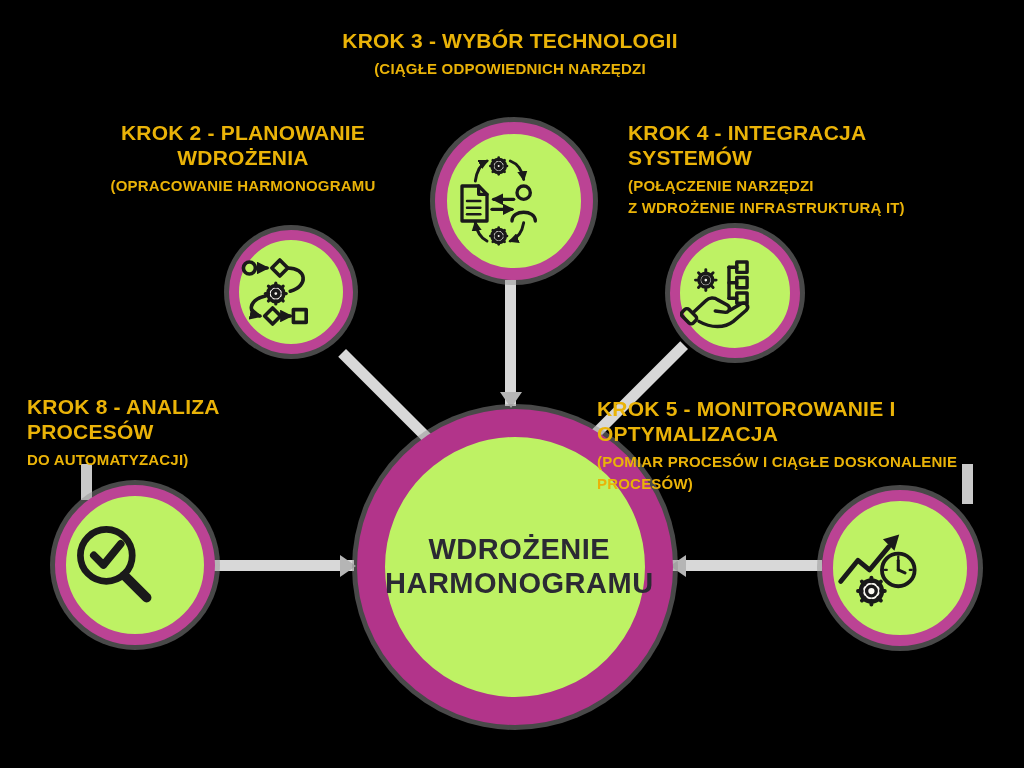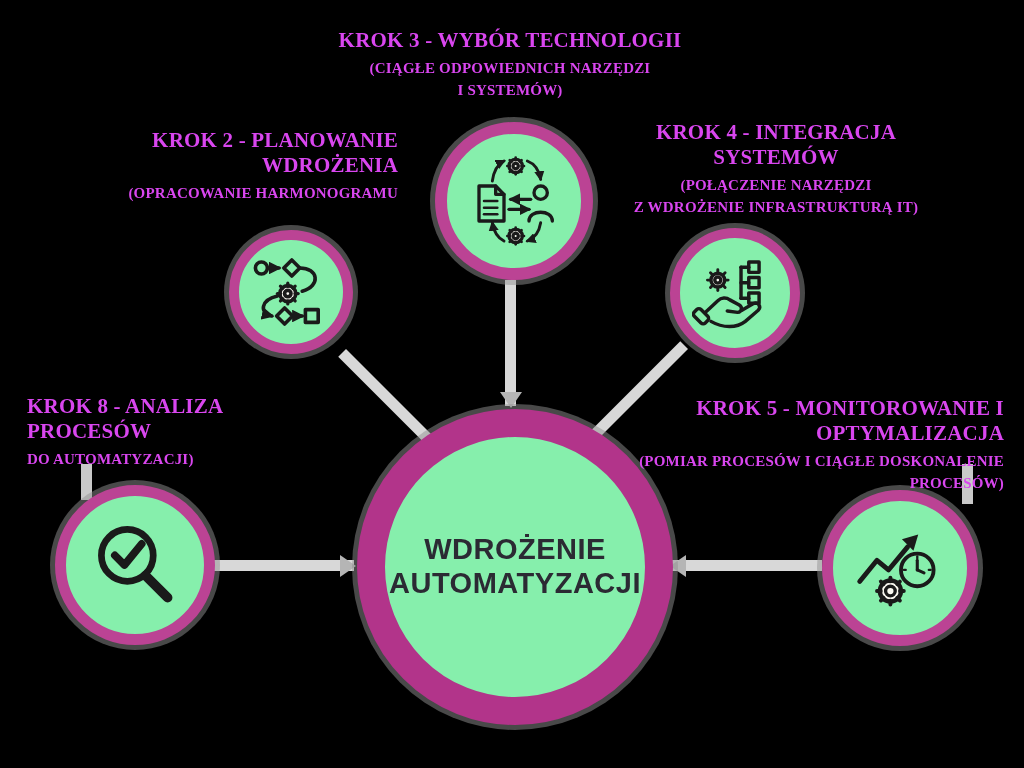--- a/index.html
+++ b/index.html
@@ -18,45 +18,45 @@
   #conn-top{left:505px;top:280px;width:11px;height:126px;}
   #conn-left{left:202px;top:560px;width:152px;height:11px;}
   #conn-right{left:672px;top:560px;width:150px;height:11px;}
   #conn-ul{left:346px;top:349px;width:146px;height:11px;transform:rotate(45deg);transform-origin:0 0;}
   #conn-ur{left:688px;top:349px;width:146px;height:11px;transform:rotate(135deg);transform-origin:0 0;}
   .stub{position:absolute;background:#c9c9c9;width:11px;}
   #stub-left{left:81px;top:464px;height:36px;}
   #stub-right{left:962px;top:464px;height:40px;}
 
   
-  .circle{position:absolute;border-radius:50%;background:#86efac;
+  .circle{position:absolute;border-radius:50%;background:#bef264;
           box-shadow:0 0 0 5px rgba(145,145,145,0.5);
-          display:flex;align-items:center;justify-content:center;}
+          display:flex;align-items:center;}
   #node-center{left:357px;top:409px;width:260px;height:260px;border:28px solid #b2348a;}
   #circ-left  {left:55px; top:485px;width:138px;height:138px;border:11px solid #bb4394;}
   #circ-ul    {left:229px;top:230px;width:104px;height:104px;border:10px solid #bb4394;}
   #circ-top   {left:435px;top:122px;width:134px;height:134px;border:12px solid #bb4394;}
   #circ-ur    {left:670px;top:228px;width:110px;height:110px;border:10px solid #bb4394;}
   #circ-right {left:822px;top:490px;width:134px;height:134px;border:11px solid #bb4394;}
 
   .center-text{text-align:center;color:#2b2a33;font-weight:bold;font-size:29px;
                line-height:1.16;letter-spacing:0.5px;}
 
   .icon{display:block;}
   .icon *{vector-effect:none;}
 
   
-  .label{position:absolute;color:#d946ef;font-family:Liberation Serif, serif;}
+  .label{position:absolute;color:#eab308;}
   .label .title{font-size:21px;font-weight:bold;letter-spacing:0.2px;line-height:1.2;margin-bottom:5px;}
   .label .desc{font-size:15px;font-weight:bold;letter-spacing:0.2px;line-height:1.45;}
   #label-top  {left:310px;top:28px; width:400px;text-align:center;}
-  #label-ul   {left:88px; top:120px;width:310px;text-align:right;margin-top:8px;}
-  #label-ur   {right:88px;top:120px;width:320px;text-align:center;}
+  #label-ul   {left:88px; top:120px;width:310px;text-align:center;}
+  #label-ur   {right:76px;top:120px;width:320px;text-align:left;}
   #label-left {left:27px; top:394px;width:290px;text-align:left;}
-  #label-right{right:20px;top:396px;width:400px;text-align:right;}
+  #label-right{right:27px;top:396px;width:400px;}
 </style>
 </head>
 <body>
 
 <div id="canvas">
 
   <div class="conn" id="conn-top">
     <div class="arrow down"></div>
   </div>
   <div class="conn" id="conn-left">
@@ -70,21 +70,21 @@
   </div>
   <div class="conn" id="conn-ur">
     <div class="arrow right"></div>
   </div>
   <div class="stub" id="stub-left"></div>
   <div class="stub" id="stub-right"></div>
 
   <div class="circle" id="node-center">
     <div class="center-text">
       <div>WDROŻENIE</div>
-      <div>AUTOMATYZACJI</div>
+      <div>HARMONOGRAMU</div>
     </div>
   </div>
 
   <div class="circle" id="circ-left">
     <svg class="icon" width="96" height="96" viewBox="0 0 100 100" fill="none" stroke="#1a1a1a" stroke-linecap="round" stroke-linejoin="round">
       <circle cx="42" cy="40" r="27" stroke-width="7"></circle>
       <line x1="61" y1="61" x2="84" y2="84" stroke-width="10"></line>
       <polyline points="29,40 39,50 57,28" stroke-width="8"></polyline>
     </svg>
   </div>
@@ -238,21 +238,20 @@
   </div>
 
   <div class="label" id="label-ul">
     <div class="title">KROK 2 - PLANOWANIE WDROŻENIA</div>
     <div class="desc">(OPRACOWANIE HARMONOGRAMU</div>
   </div>
 
   <div class="label" id="label-top">
     <div class="title">KROK 3 - WYBÓR TECHNOLOGII</div>
     <div class="desc">(CIĄGŁE ODPOWIEDNICH NARZĘDZI</div>
-    <div class="desc">I SYSTEMÓW)</div>
   </div>
 
   <div class="label" id="label-ur">
     <div class="title">KROK 4 - INTEGRACJA SYSTEMÓW</div>
     <div class="desc">(POŁĄCZENIE NARZĘDZI</div>
     <div class="desc">Z WDROŻENIE INFRASTRUKTURĄ IT)</div>
   </div>
 
   <div class="label" id="label-right">
     <div class="title">KROK 5 - MONITOROWANIE I OPTYMALIZACJA</div>

